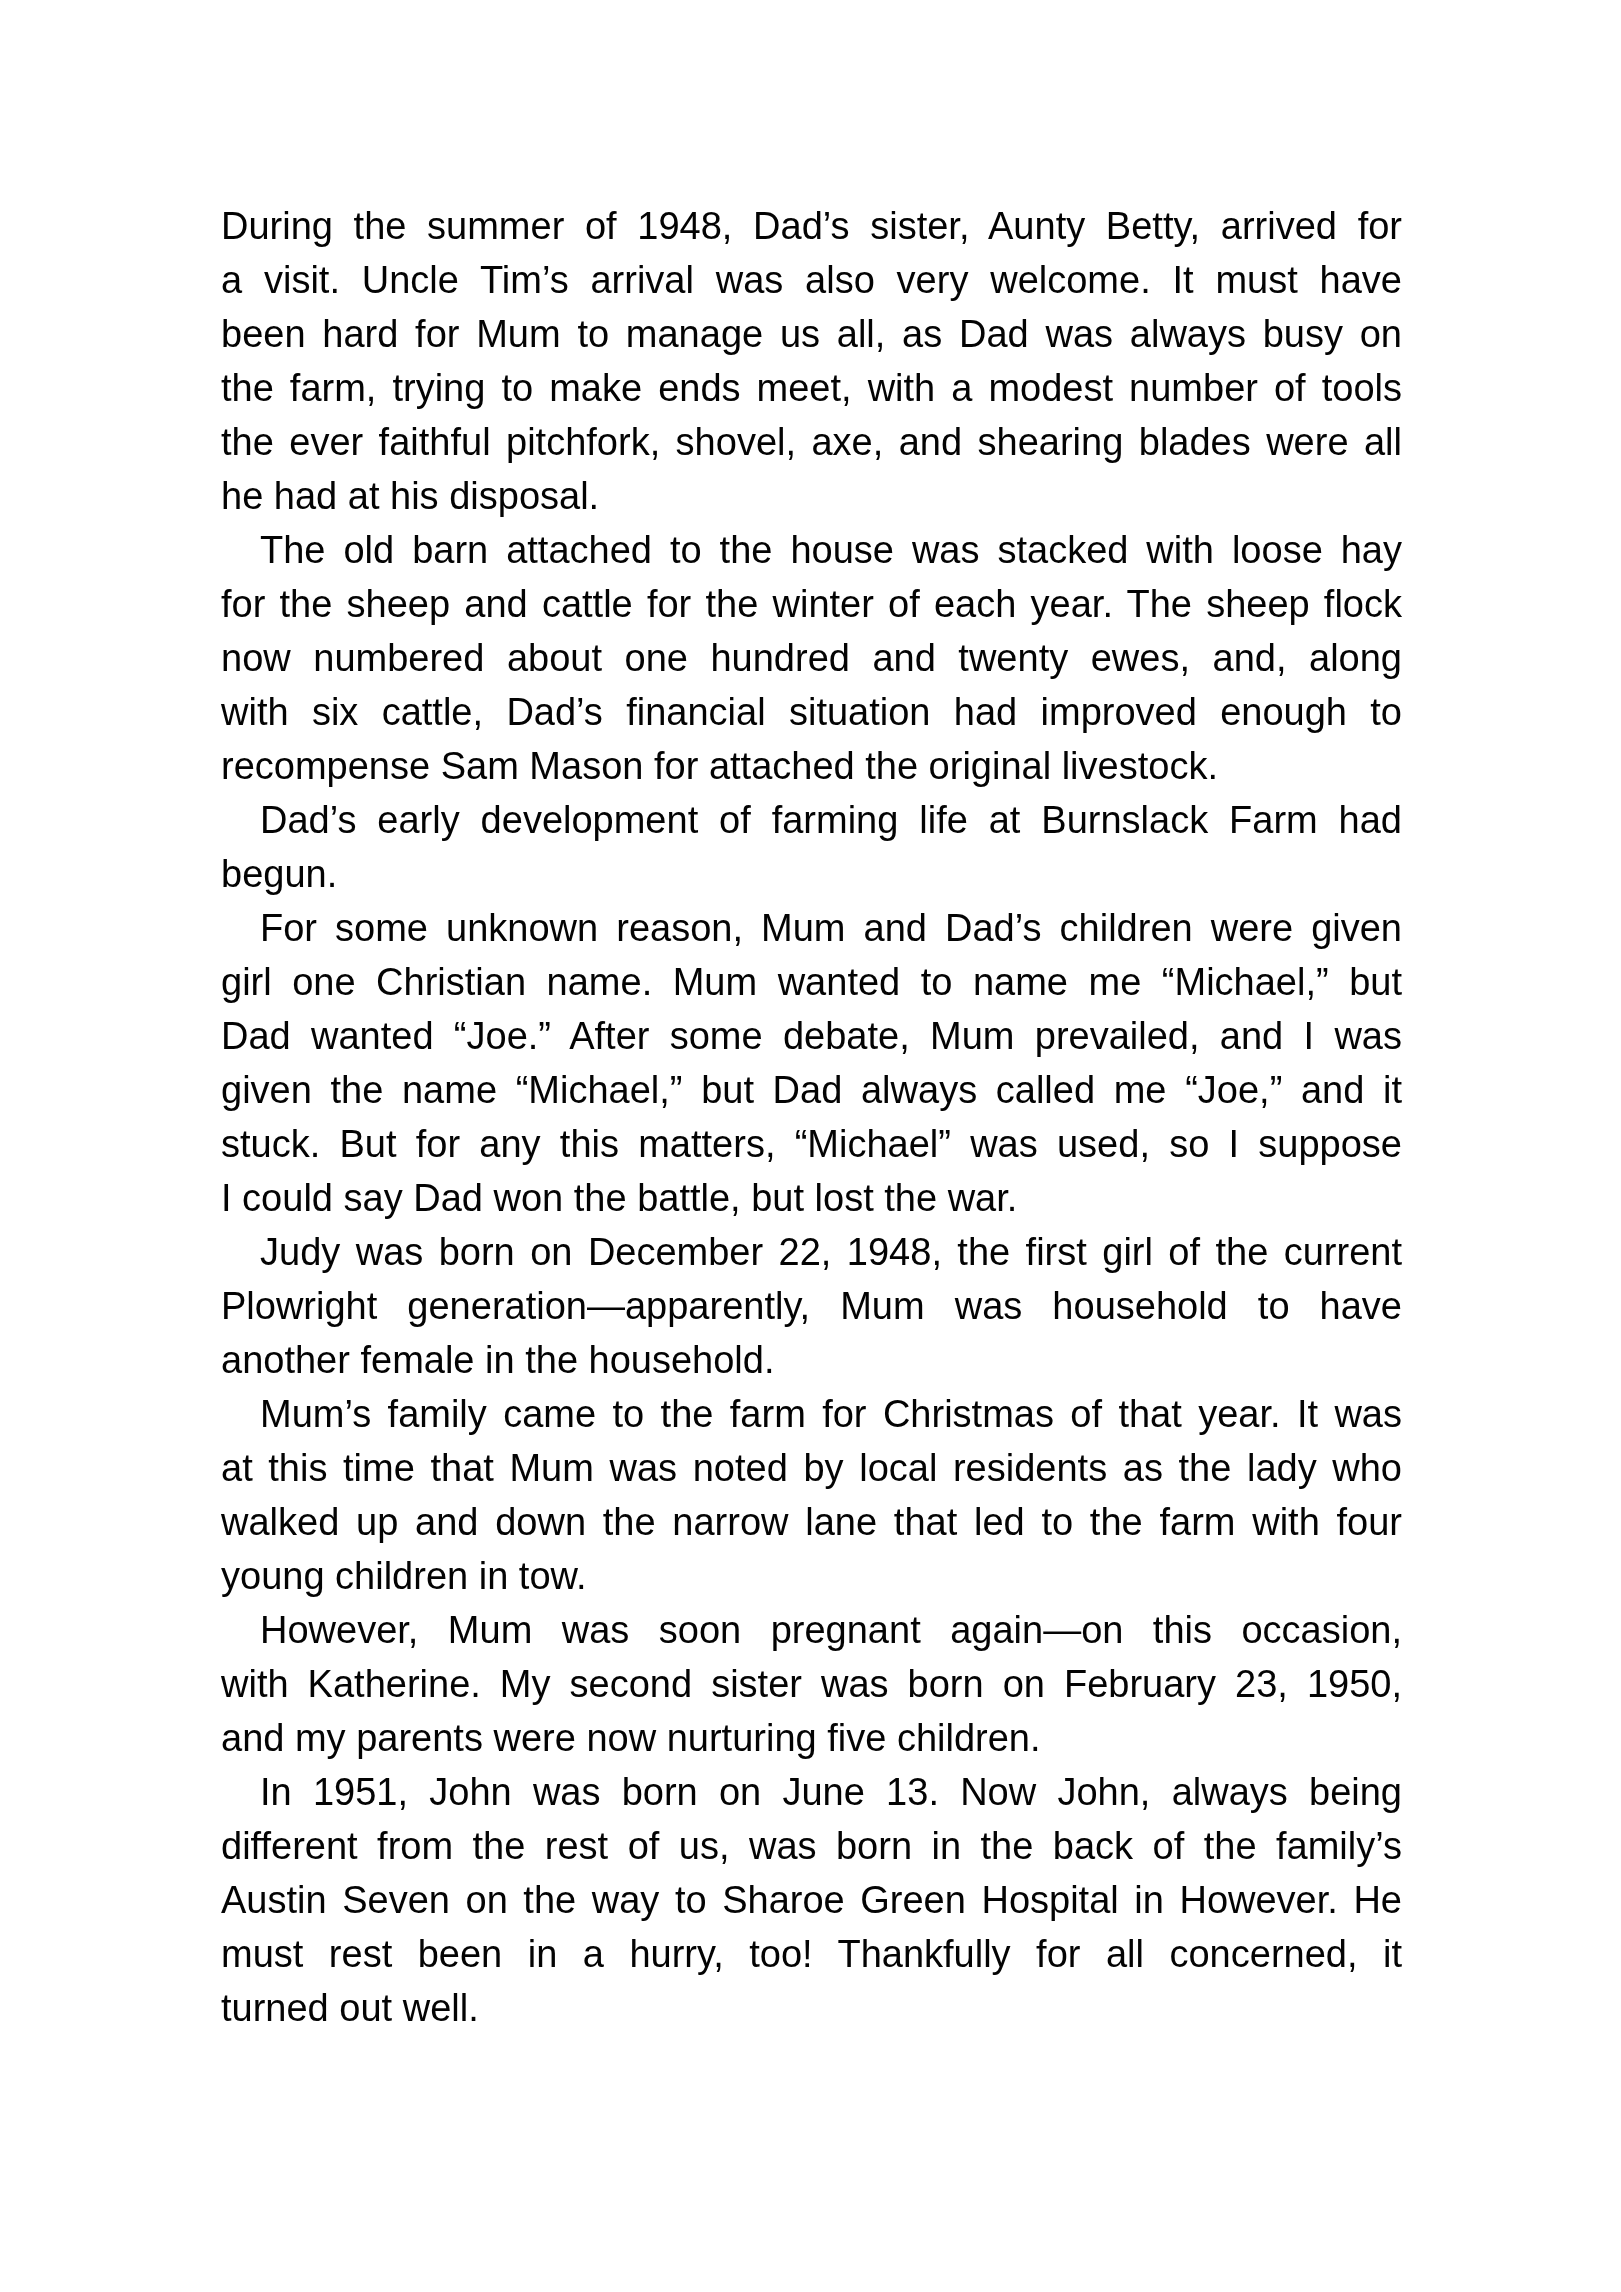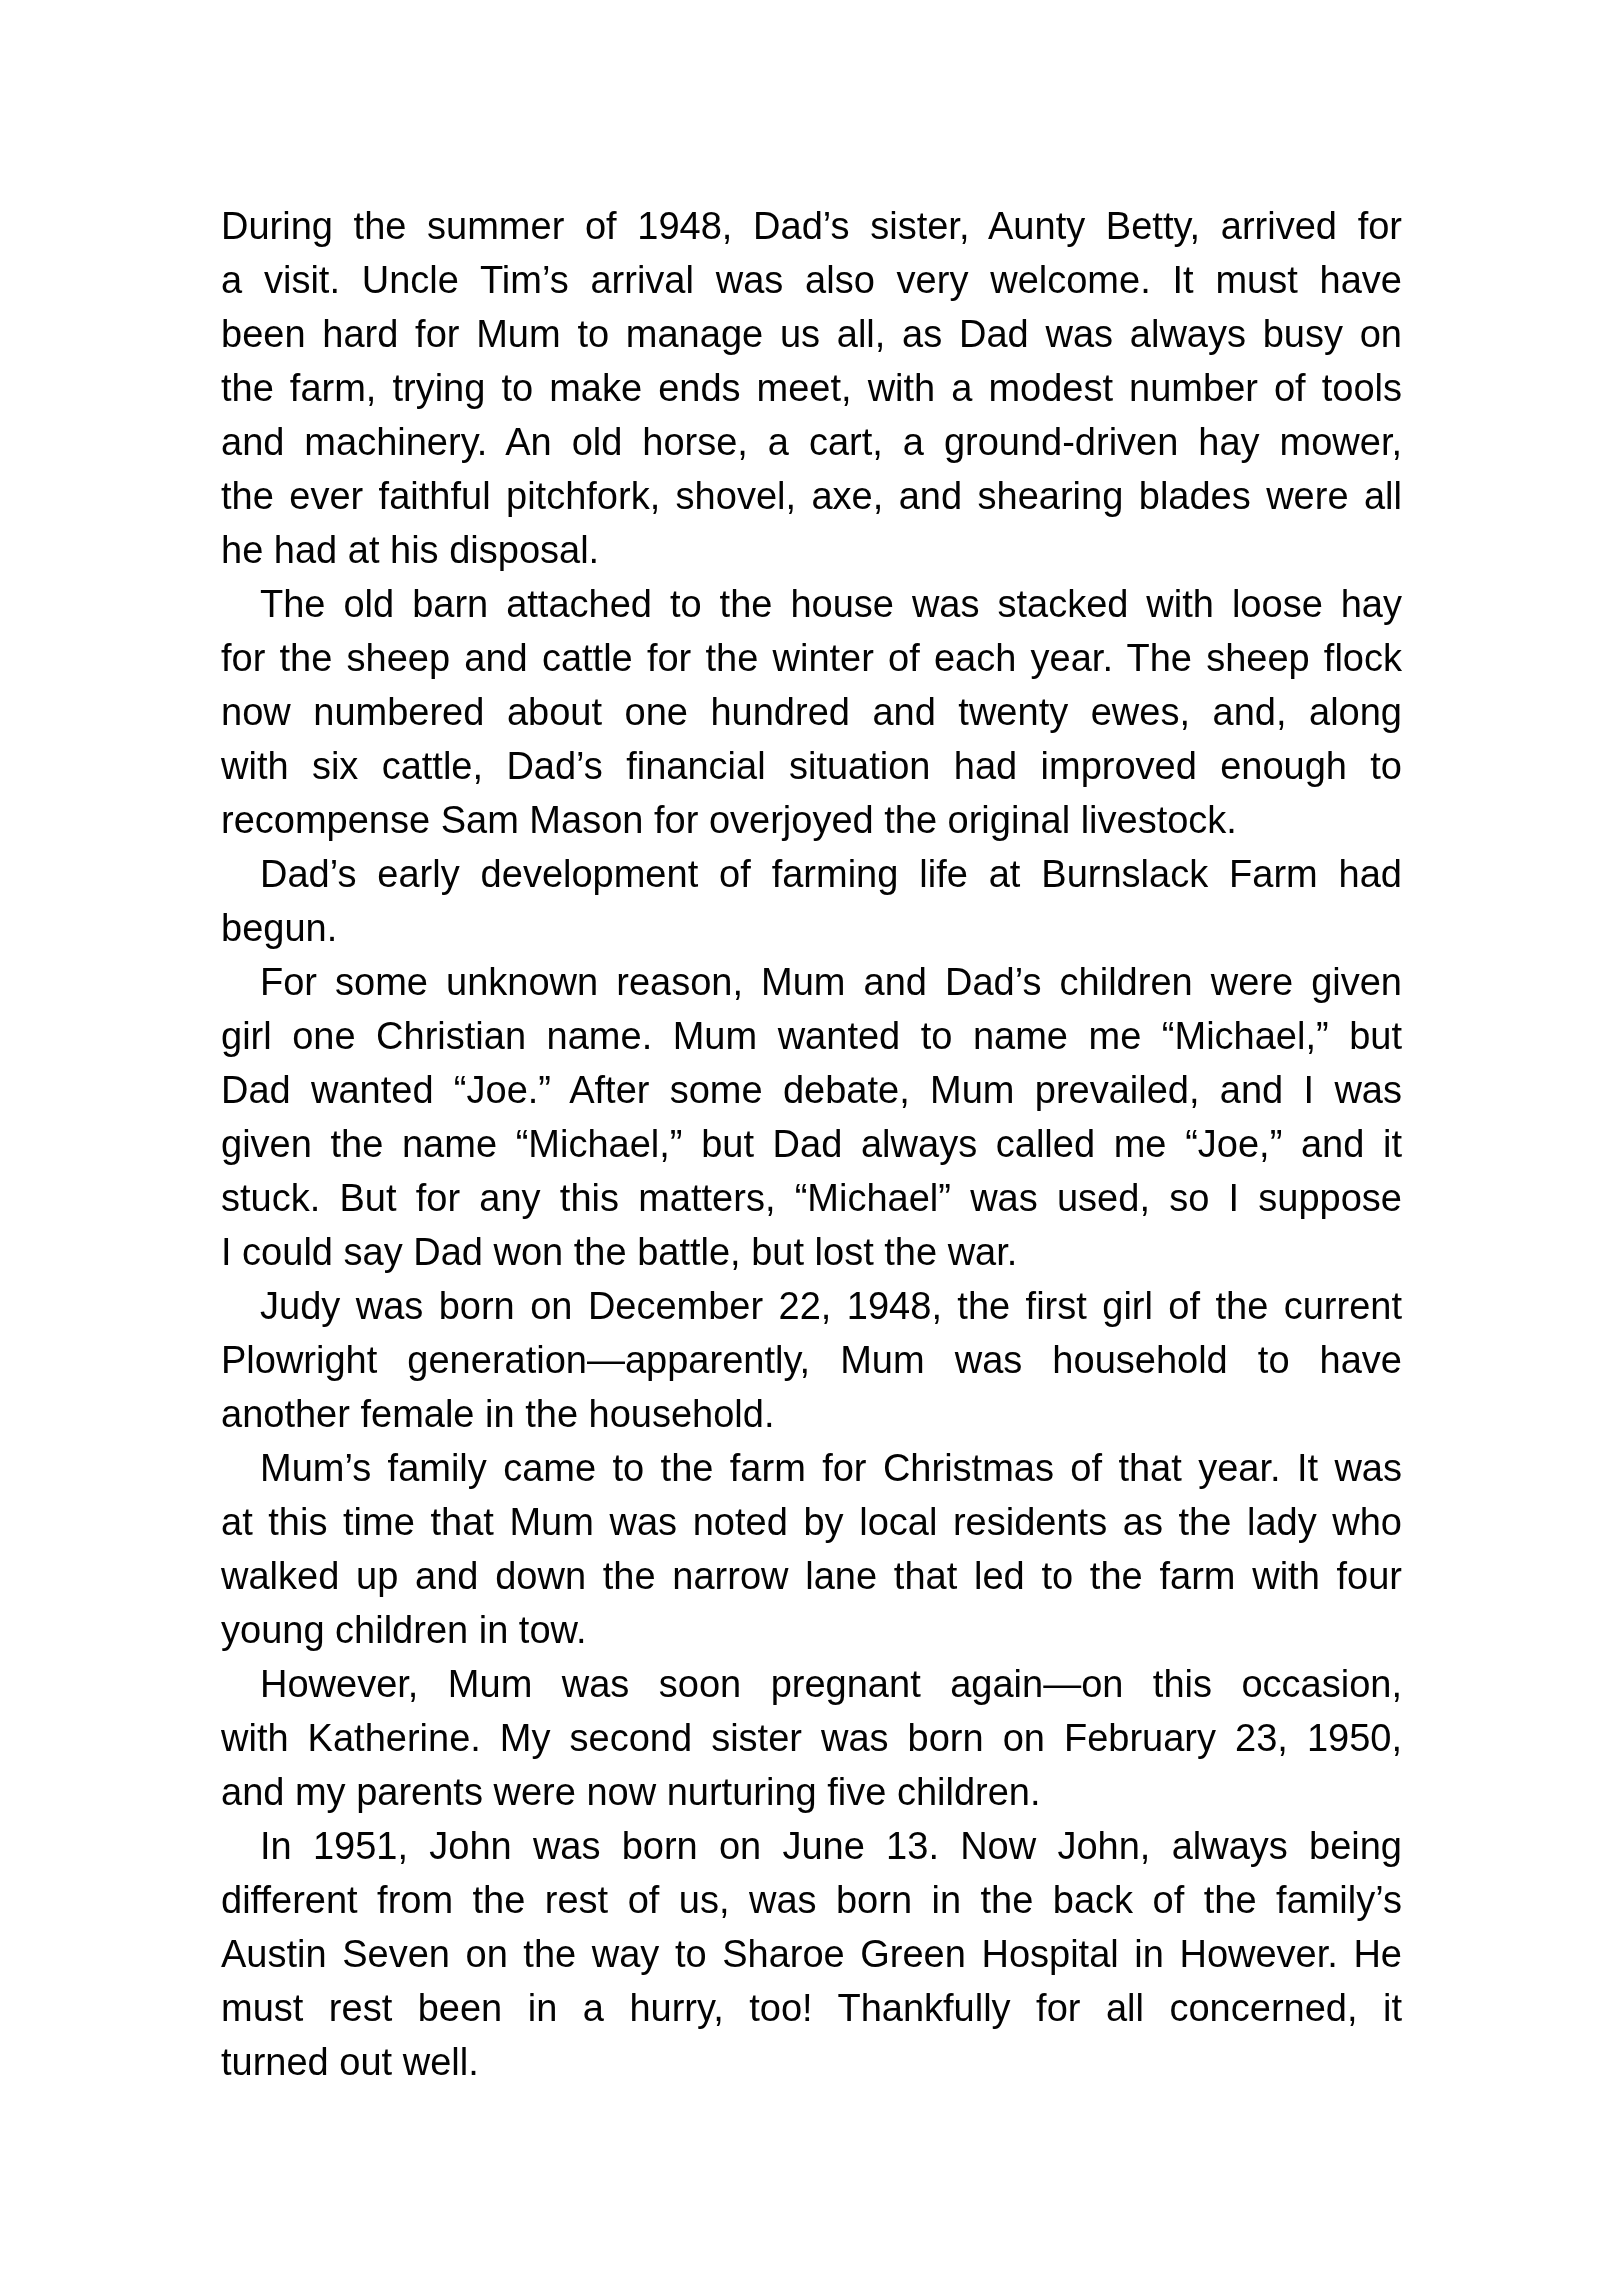--- a/index.html
+++ b/index.html
@@ -44,30 +44,29 @@
 </head>
 <body>
 
 <div class="page">
   <div class="text-block" id="text-block">
       <div class="paragraph">
         <div class="line first">During the summer of 1948, Dad’s sister, Aunty Betty, arrived for</div>
         <div class="line">a visit. Uncle Tim’s arrival was also very welcome. It must have</div>
         <div class="line">been hard for Mum to manage us all, as Dad was always busy on</div>
         <div class="line">the farm, trying to make ends meet, with a modest number of tools</div>
-        <div class="line">and machinery. An old horse, a cart, a ground-driven hay mower,</div>
         <div class="line">the ever faithful pitchfork, shovel, axe, and shearing blades were all</div>
         <div class="line last">he had at his disposal.</div>
       </div>
       <div class="paragraph indent">
         <div class="line first">The old barn attached to the house was stacked with loose hay</div>
         <div class="line">for the sheep and cattle for the winter of each year. The sheep flock</div>
         <div class="line">now numbered about one hundred and twenty ewes, and, along</div>
         <div class="line">with six cattle, Dad’s financial situation had improved enough to</div>
-        <div class="line last">recompense Sam Mason for overjoyed the original livestock.</div>
+        <div class="line last">recompense Sam Mason for attached the original livestock.</div>
       </div>
       <div class="paragraph indent">
         <div class="line first">Dad’s early development of farming life at Burnslack Farm had</div>
         <div class="line last">begun.</div>
       </div>
       <div class="paragraph indent">
         <div class="line first">For some unknown reason, Mum and Dad’s children were given</div>
         <div class="line">girl one Christian name. Mum wanted to name me “Michael,” but</div>
         <div class="line">Dad wanted “Joe.” After some debate, Mum prevailed, and I was</div>
         <div class="line">given the name “Michael,” but Dad always called me “Joe,” and it</div>

